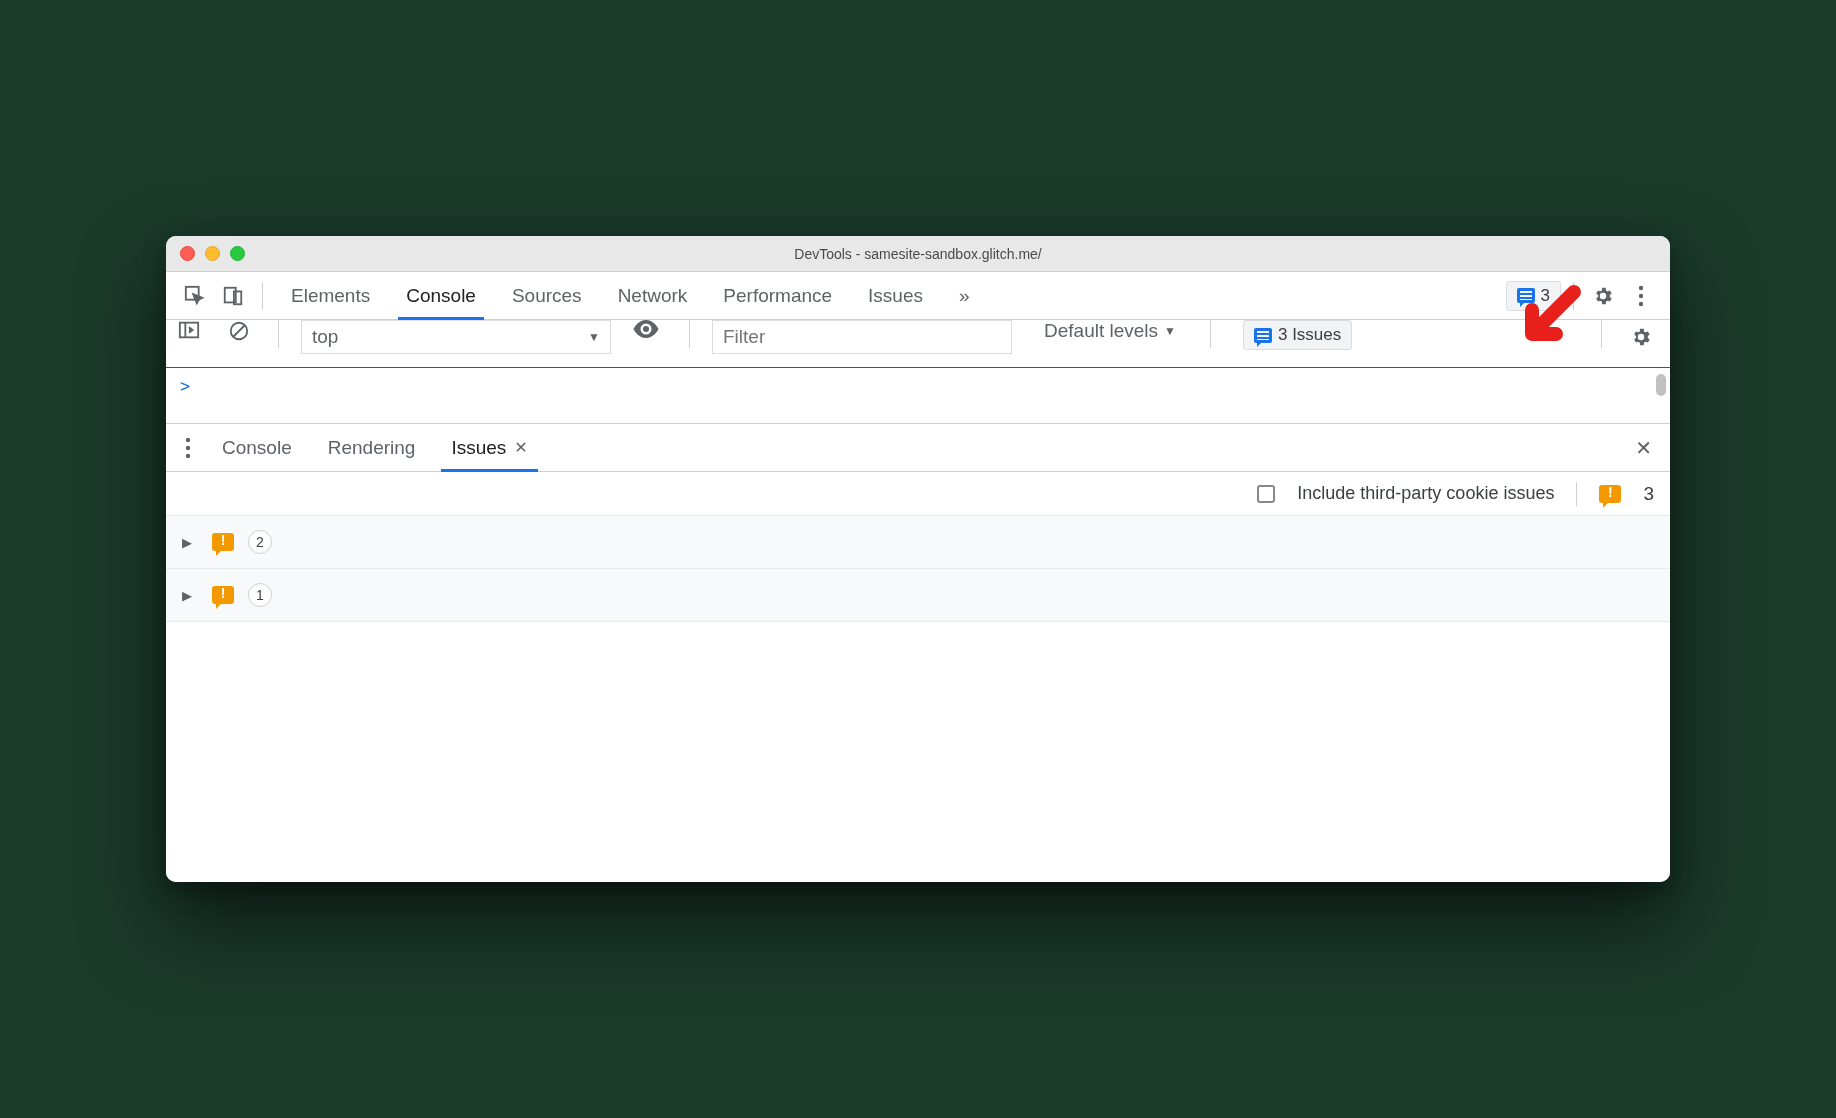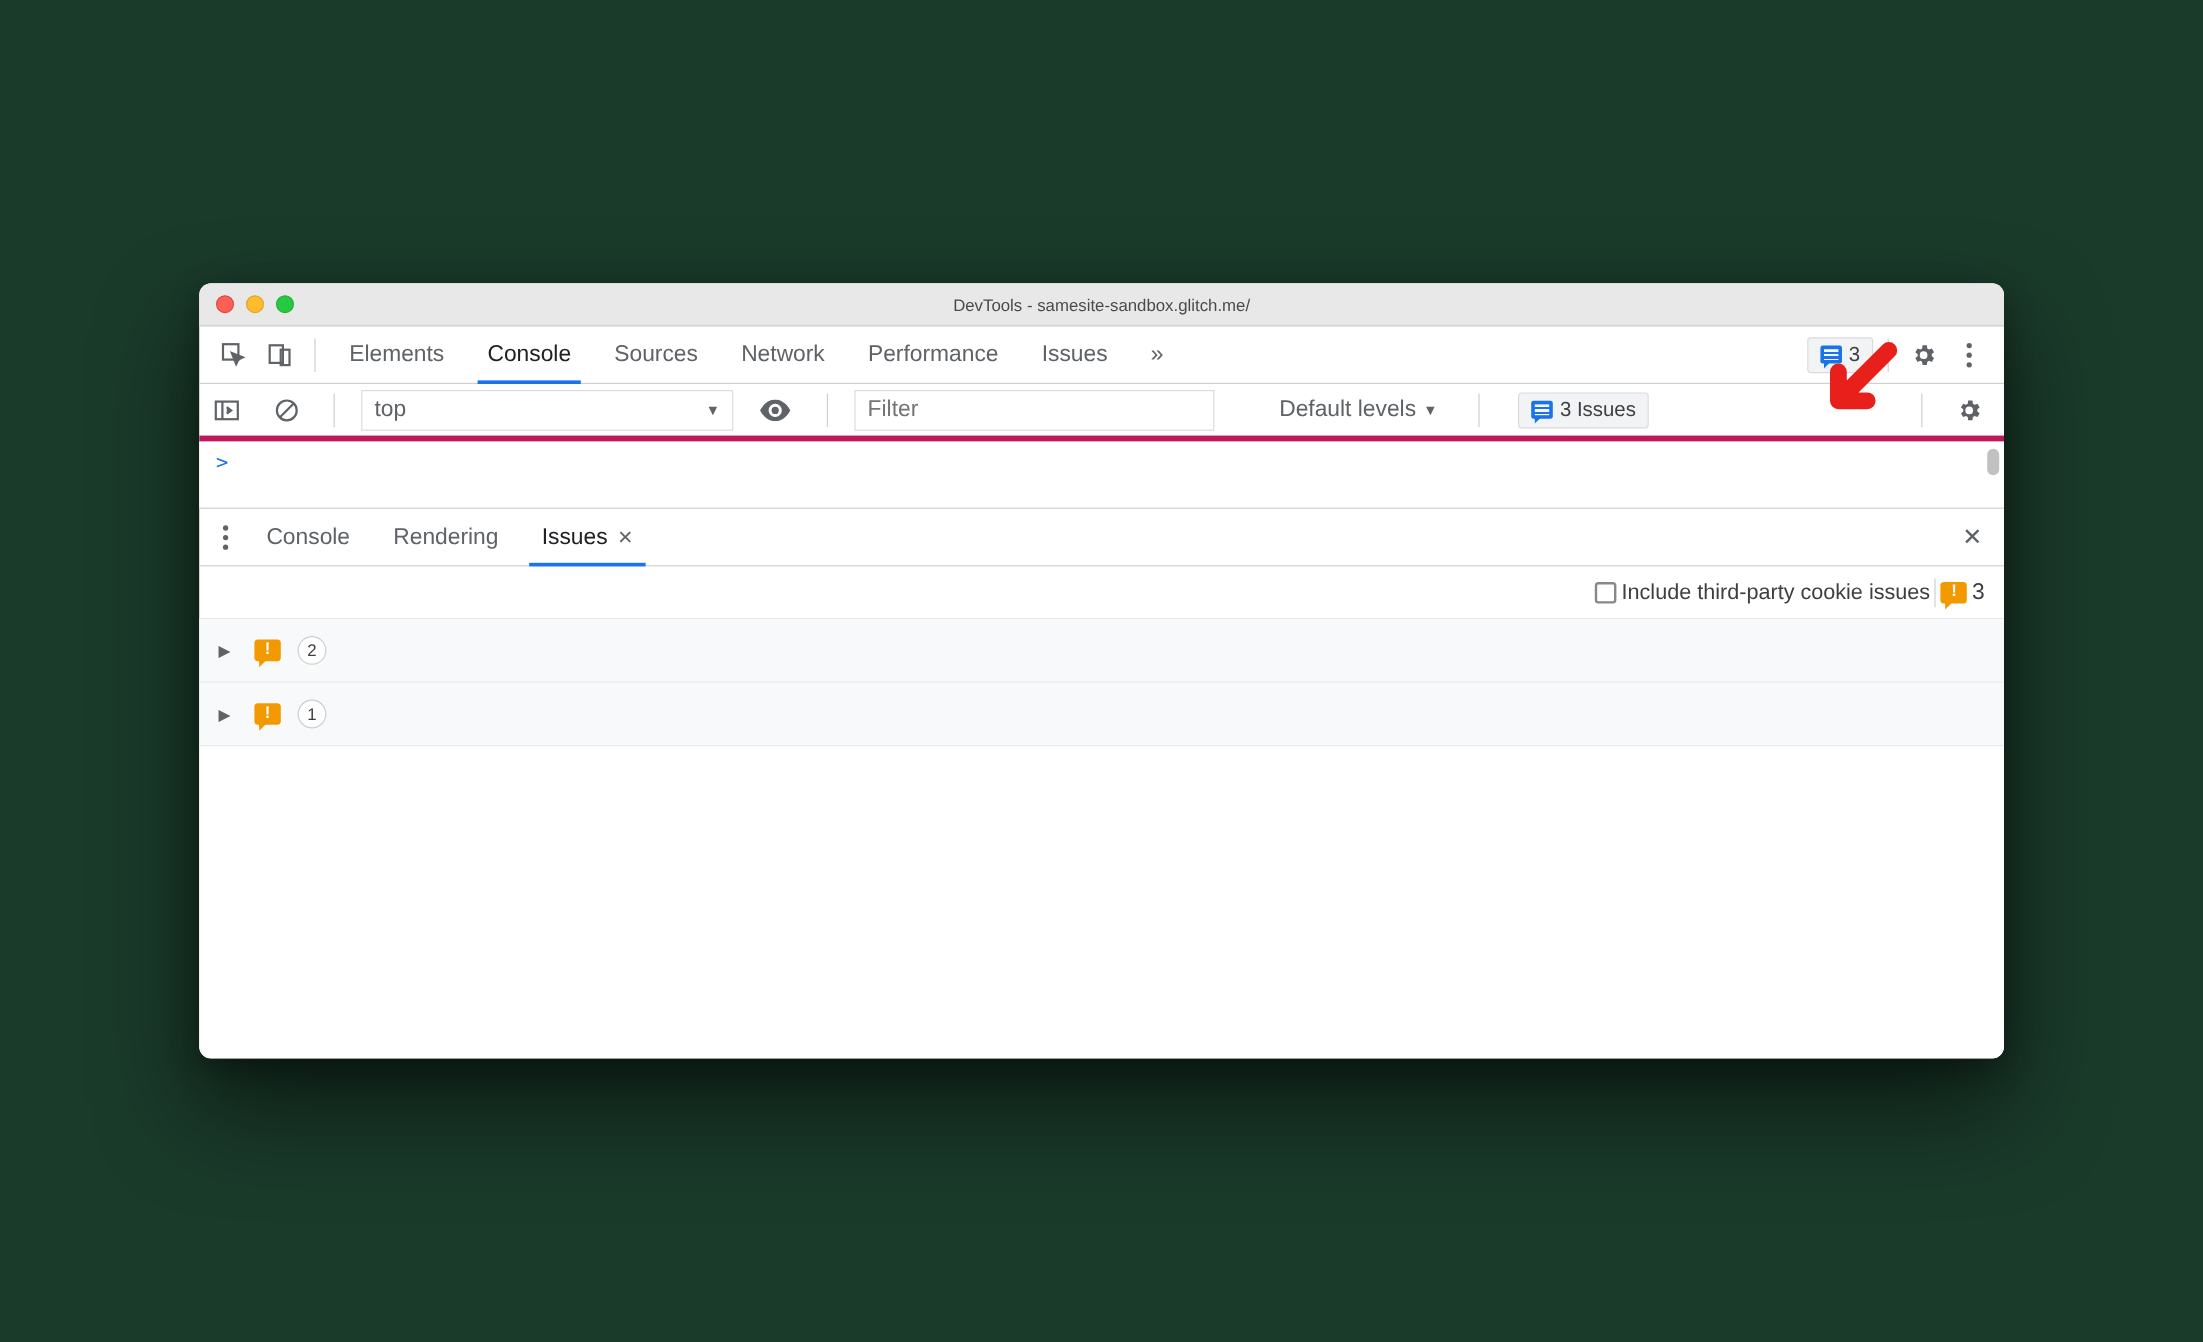--- a/index.html
+++ b/index.html
@@ -53,22 +53,22 @@
   .tab.active::after { content:""; position:absolute; left:8px; right:8px; bottom:-1px; height:3px; background:#1a73e8; }
   .tabs .spacer { flex:1; }
   .issues-pill {
     display:flex; align-items:center; gap:6px;
     background:#f1f3f4; border:1px solid #dadce0;
     padding:4px 10px; border-radius:3px; font-size:17px; color:#3c4043;
   }
   .gear, .kebab { width:34px; height:34px; display:flex; align-items:center; justify-content:center; color:#5f6367; }
   
   .console-bar {
-    height:48px; display:flex; align-items:center; gap:22px;
-    padding:0 12px; border-bottom:5px solid #be185d; font-size:19px; color:#5f6367;
+    height:48px; display:flex; align-items:flex-start; gap:22px;
+    padding:0 12px; border-bottom:1px solid #be185d; font-size:19px; color:#5f6367;
   }
   .ctx-select {
     display:flex; align-items:center; justify-content:space-between;
     width:310px; padding:0 10px; height:34px;
     border:1px solid #dadce0; background:#fff;
   }
   .filter-input {
     height:34px; width:300px; border:1px solid #dadce0;
     font-size:19px; padding:16px 10px; color:#5f6367; background:#fff;
   }
@@ -92,21 +92,21 @@
     gap:4px;
   }
   .dtab { padding:0 16px; height:100%; display:flex; align-items:center; gap:8px; cursor:pointer; }
   .dtab.active { color:#202124; font-weight:500; position:relative; }
   .dtab.active::after { content:""; position:absolute; left:6px; right:6px; bottom:-1px; height:3px; background:#1a73e8; }
   .dtab .x { font-size:16px; color:#5f6367; }
   .drawer-tabs .spacer { flex:1; }
   
   .issues-head {
     height:44px; display:flex; align-items:center; justify-content:flex-end;
-    gap:4px; padding:0 16px; border-bottom:1px solid #e8e8e8;
+    gap:22px; padding:0 16px; border-bottom:1px solid #e8e8e8;
     font-size:18px; color:#3c4043;
   }
   .checkbox {
     width:18px; height:18px; border:2px solid #888; border-radius:3px; background:#fff;
   }
   .vline { width:1px; height:24px; background:#d0d0d0; }
   
   .issue-row {
     display:flex; align-items:center; gap:14px;
     padding:14px 16px; border-bottom:1px solid #e8e8e8;
@@ -246,21 +246,21 @@
       <span style="font-size:12px;color:#5f6367">▼</span>
     </div>
     <div class="icon-slot" style="width:34px">
       <svg width="26" height="18" viewBox="0 0 26 18" fill="#5f6367">
           <path d="M13 0C6 0 1.7 6.5.4 9 1.7 11.5 6 18 13 18s11.3-6.5 12.6-9C24.3 6.5 20 0 13 0zm0 14.5A5.5 5.5 0 1118.5 9 5.5 5.5 0 0113 14.5z"></path>
           <circle cx="13" cy="9" r="3"></circle>
         </svg>
     </div>
     <div class="sep" style="width:1px;height:28px;background:#d0d0d0"></div>
     <input class="filter-input" placeholder="Filter" style="">
-    <div class="levels" style="margin-left:32px">
+    <div class="levels" style="margin-left:10px">
       <span>Default levels</span>
       <span style="font-size:12px">▼</span>
     </div>
     <div class="sep" style="width:1px;height:28px;background:#d0d0d0;margin-left:12px"></div>
     <div class="issues-pill">
       <span class="blue-msg">
           <span class="lines"></span>
         </span>
       <span>3 Issues</span>
     </div>

